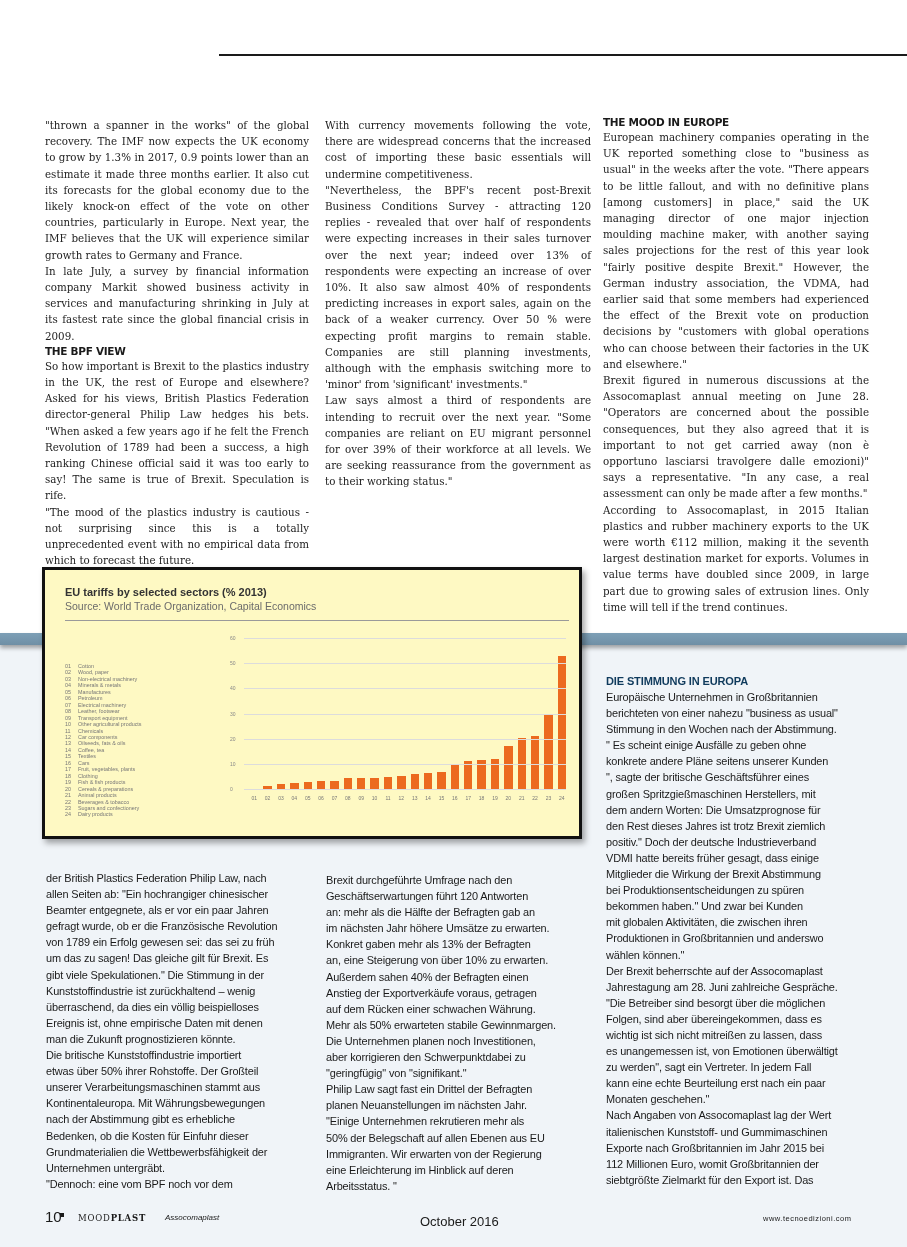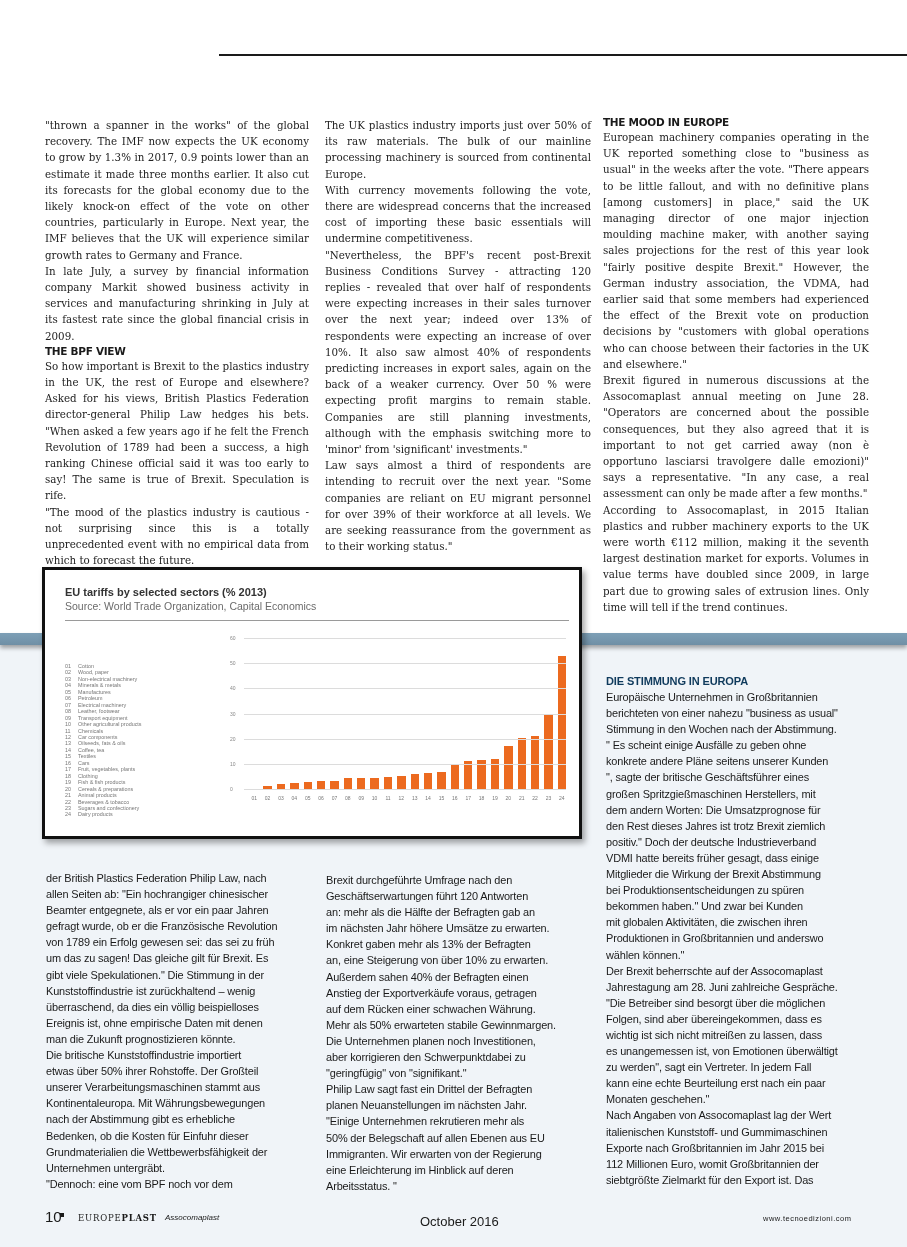--- a/index.html
+++ b/index.html
@@ -22,21 +22,21 @@
   .band-bar { position: absolute; left: 0; top: 633px; width: 907px; height: 12px; background: linear-gradient(#7d9fb6, #6f8fa5); box-shadow: 0 3px 4px rgba(0,0,0,0.35); }
 
   .de-col { position: absolute; font-family: "Liberation Sans", sans-serif; font-size: 11.4px; line-height: 16.1px; color: #1a1a1a; letter-spacing: -0.15px; transform: scaleX(0.96); transform-origin: left top; }
   .de-col p { margin: 0; white-space: nowrap; }
   .de-col h3 { font-family: "Liberation Sans", sans-serif; font-size: 11.5px; font-weight: bold; color: #0f3a5c; margin-bottom: 1px; line-height: 14px; }
   #de1 { left: 46px; top: 870px; width: 270px; }
   #de2 { left: 326px; top: 872px; width: 275px; }
   #de3 { left: 606px; top: 674px; width: 300px; }
 
   .chart-frame { position: absolute; left: 42px; top: 567px; width: 540px; height: 272px; background: #111; box-shadow: 3px 4px 6px rgba(0,0,0,0.35); padding: 3px; }
-  .chart-inner { position: relative; width: 100%; height: 100%; background: #ffffff; overflow: hidden; }
+  .chart-inner { position: relative; width: 100%; height: 100%; background: #fef9c3; overflow: hidden; }
   .chart-title { position: absolute; left: 20px; top: 16px; font-family: "Liberation Sans", sans-serif; font-size: 11px; font-weight: bold; color: #333; }
   .chart-sub { position: absolute; left: 20px; top: 30px; font-family: "Liberation Sans", sans-serif; font-size: 10.5px; color: #6b6b6b; }
   .chart-rule { position: absolute; left: 20px; right: 10px; top: 50px; height: 1px; background: #9a9a9a; }
   .legend { position: absolute; left: 20px; top: 93px; font-family: "Liberation Sans", sans-serif; font-size: 5.4px; line-height: 6.45px; color: #777; }
   .legend-item { display: flex; gap: 5px; white-space: nowrap; }
   .legend-num { width: 8px; }
   .plot { position: absolute; left: 185px; top: 68px; width: 336px; height: 175px; }
   .ytick { position: absolute; left: 0; font-family: "Liberation Sans", sans-serif; font-size: 5px; color: #888; transform: translateY(-50%); }
   .gridline { position: absolute; left: 14px; right: 0; height: 1px; background: #dcdcdc; }
   .bars { position: absolute; left: 20px; right: 0; top: 0; height: 151px; display: flex; align-items: flex-end; gap: 4.9px; }
@@ -62,21 +62,20 @@
 
 <div class="col" id="col1">
   <p>"thrown a spanner in the works" of the global recovery. The IMF now expects the UK economy to grow by 1.3% in 2017, 0.9 points lower than an estimate it made three months earlier. It also cut its forecasts for the global economy due to the likely knock-on effect of the vote on other countries, particularly in Europe. Next year, the IMF believes that the UK will experience similar growth rates to Germany and France.</p>
   <p>In late July, a survey by financial information company Markit showed business activity in services and manufacturing shrinking in July at its fastest rate since the global financial crisis in 2009.</p>
   <h3>THE BPF VIEW</h3>
   <p>So how important is Brexit to the plastics industry in the UK, the rest of Europe and elsewhere? Asked for his views, British Plastics Federation director-general Philip Law hedges his bets. "When asked a few years ago if he felt the French Revolution of 1789 had been a success, a high ranking Chinese official said it was too early to say! The same is true of Brexit. Speculation is rife.</p>
   <p>"The mood of the plastics industry is cautious - not surprising since this is a totally unprecedented event with no empirical data from which to forecast the future.</p>
 </div>
 
 <div class="col" id="col2">
-  <p>The UK plastics industry imports just over 50% of its raw materials. The bulk of our mainline processing machinery is sourced from continental Europe.</p>
   <p>With currency movements following the vote, there are widespread concerns that the increased cost of importing these basic essentials will undermine competitiveness.</p>
   <p>"Nevertheless, the BPF's recent post-Brexit Business Conditions Survey - attracting 120 replies - revealed that over half of respondents were expecting increases in their sales turnover over the next year; indeed over 13% of respondents were expecting an increase of over 10%. It also saw almost 40% of respondents predicting increases in export sales, again on the back of a weaker currency. Over 50 % were expecting profit margins to remain stable. Companies are still planning investments, although with the emphasis switching more to 'minor' from 'significant' investments."</p>
   <p>Law says almost a third of respondents are intending to recruit over the next year. "Some companies are reliant on EU migrant personnel for over 39% of their workforce at all levels. We are seeking reassurance from the government as to their working status."</p>
 </div>
 
 <div class="col" id="col3">
   <h3 class="first">THE MOOD IN EUROPE</h3>
   <p>European machinery companies operating in the UK reported something close to "business as usual" in the weeks after the vote. "There appears to be little fallout, and with no definitive plans [among customers] in place," said the UK managing director of one major injection moulding machine maker, with another saying sales projections for the rest of this year look "fairly positive despite Brexit." However, the German industry association, the VDMA, had earlier said that some members had experienced the effect of the Brexit vote on production decisions by "customers with global operations who can choose between their factories in the UK and elsewhere."</p>
   <p>Brexit figured in numerous discussions at the Assocomaplast annual meeting on June 28. "Operators are concerned about the possible consequences, but they also agreed that it is important to not get carried away (non è opportuno lasciarsi travolgere dalle emozioni)" says a representative. "In any case, a real assessment can only be made after a few months."</p>
   <p>According to Assocomaplast, in 2015 Italian plastics and rubber machinery exports to the UK were worth €112 million, making it the seventh largest destination market for exports. Volumes in value terms have doubled since 2009, in large part due to growing sales of extrusion lines. Only time will tell if the trend continues.</p>
@@ -381,16 +380,16 @@
     <p>Monaten geschehen."</p>
     <p>Nach Angaben von Assocomaplast lag der Wert</p>
     <p>italienischen Kunststoff- und Gummimaschinen</p>
     <p>Exporte nach Großbritannien im Jahr 2015 bei</p>
     <p>112 Millionen Euro, womit Großbritannien der</p>
     <p>siebtgrößte Zielmarkt für den Export ist. Das</p>
   </div>
 
 <div class="footer-num">10</div>
 <div class="footer-dot"></div>
-<div class="footer-brand"><span>EUROPE</span><b>PLAST</b></div>
+<div class="footer-brand"><span>MOOD</span><b>PLAST</b></div>
 <div class="footer-intl">Assocomaplast</div>
 <div class="footer-date">October 2016</div>
 <div class="footer-url">www.tecnoedizioni.com</div>
 
 </body></html>

